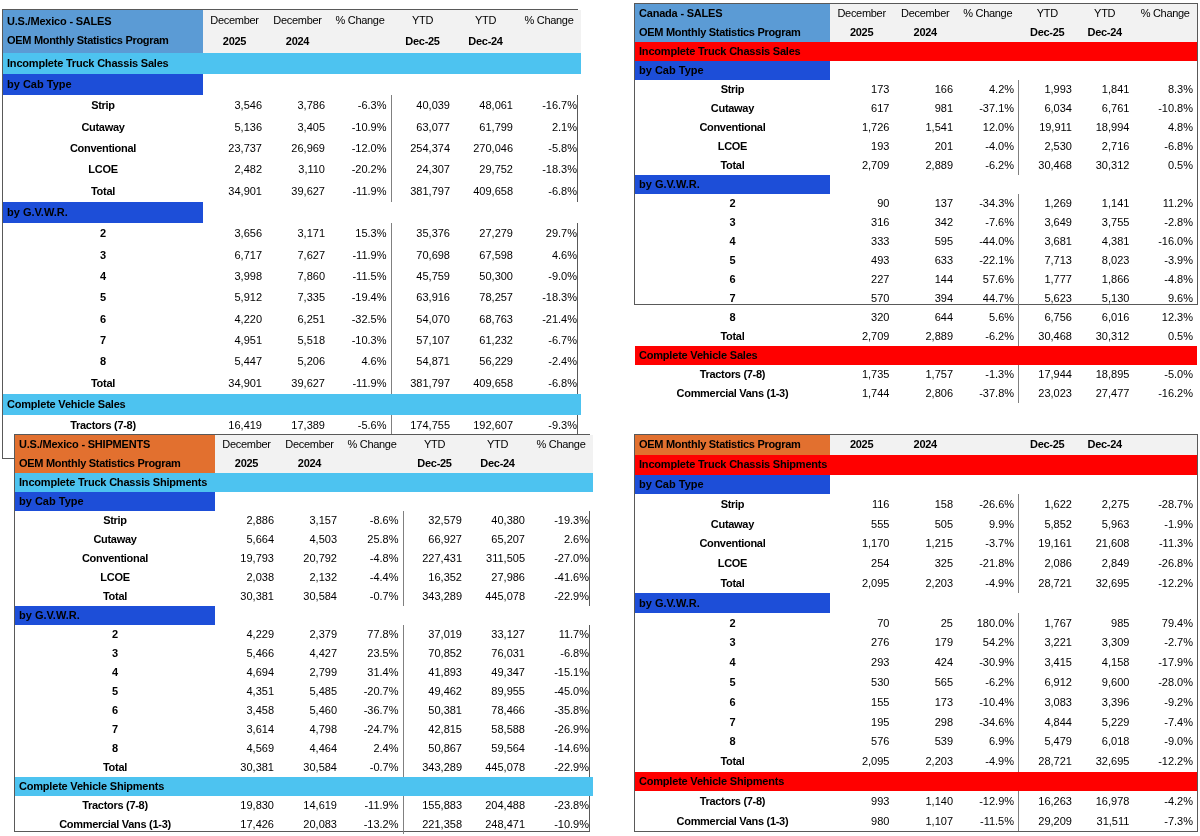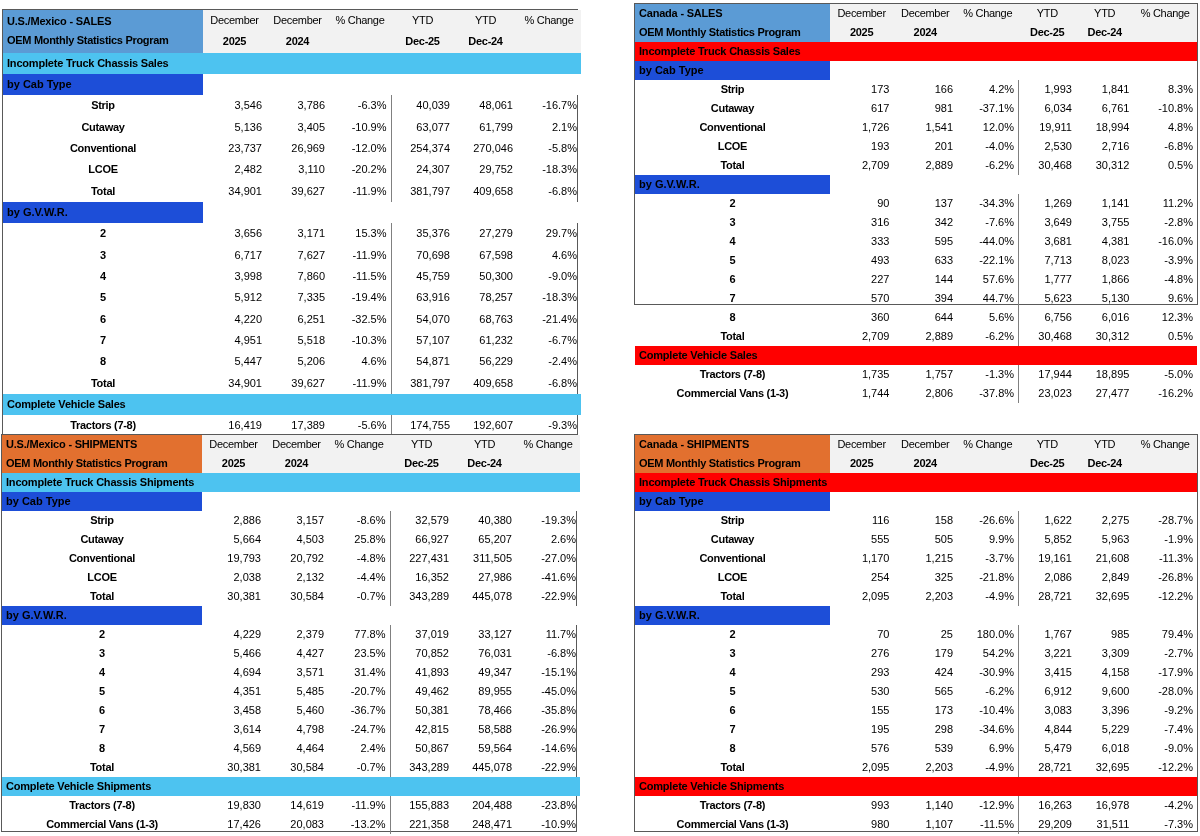--- a/index.html
+++ b/index.html
@@ -482,21 +482,21 @@
             <td class="rlabel">7</td>
             <td class="num">570</td>
             <td class="num">394</td>
             <td class="num">44.7%</td>
             <td class="num sepleft">5,623</td>
             <td class="num">5,130</td>
             <td class="num">9.6%</td>
           </tr>
           <tr class="">
             <td class="rlabel">8</td>
-            <td class="num">360</td>
+            <td class="num">320</td>
             <td class="num">644</td>
             <td class="num">5.6%</td>
             <td class="num sepleft">6,756</td>
             <td class="num">6,016</td>
             <td class="num">12.3%</td>
           </tr>
           <tr class="">
             <td class="rlabel">Total</td>
             <td class="num">2,709</td>
             <td class="num">2,889</td>
@@ -522,21 +522,21 @@
             <td class="num">1,744</td>
             <td class="num">2,806</td>
             <td class="num">-37.8%</td>
             <td class="num sepleft">23,023</td>
             <td class="num">27,477</td>
             <td class="num">-16.2%</td>
           </tr>
         </tbody>
       </table>
     </div>
-  <div class="panel" id="panel-us-shipments" style="left:1px;   top:434px; width:576px; height:398px;">
+  <div class="panel" id="panel-us-shipments" style="left:14px;   top:434px; width:576px; height:398px;">
       <table>
         <colgroup>
           <col class="c-label">
           <col class="c-num">
           <col class="c-num">
           <col class="c-pct">
           <col class="c-ytd">
           <col class="c-ytd">
           <col class="c-ypct">
         </colgroup>
@@ -631,21 +631,21 @@
             <td class="num">5,466</td>
             <td class="num">4,427</td>
             <td class="num">23.5%</td>
             <td class="num sepleft">70,852</td>
             <td class="num">76,031</td>
             <td class="num">-6.8%</td>
           </tr>
           <tr class="">
             <td class="rlabel">4</td>
             <td class="num">4,694</td>
-            <td class="num">3,571</td>
+            <td class="num">2,799</td>
             <td class="num">31.4%</td>
             <td class="num sepleft">41,893</td>
             <td class="num">49,347</td>
             <td class="num">-15.1%</td>
           </tr>
           <tr class="">
             <td class="rlabel">5</td>
             <td class="num">4,351</td>
             <td class="num">5,485</td>
             <td class="num">-20.7%</td>
@@ -719,29 +719,20 @@
           <col class="r-label">
           <col class="r-num">
           <col class="r-num">
           <col class="r-pct">
           <col class="r-ytd">
           <col class="r-ytd">
           <col class="r-ypct">
         </colgroup>
         <tbody>
           <tr>
-            <td class="title-cell title-orange">Canada - SHIPMENTS</td>
-            <td class="hdr-cell">December</td>
-            <td class="hdr-cell">December</td>
-            <td class="hdr-cell">% Change</td>
-            <td class="hdr-cell divider-left">YTD</td>
-            <td class="hdr-cell">YTD</td>
-            <td class="hdr-cell">% Change</td>
-          </tr>
-          <tr>
             <td class="subtitle-cell title-orange">OEM Monthly Statistics Program</td>
             <td class="hdr-cell2">2025</td>
             <td class="hdr-cell2">2024</td>
             <td class="hdr-cell2"></td>
             <td class="hdr-cell2 divider-left">Dec-25</td>
             <td class="hdr-cell2">Dec-24</td>
             <td class="hdr-cell2"></td>
           </tr>
           <tr>
             <td class="band band-red" colspan="7">Incomplete Truck Chassis Shipments</td>

